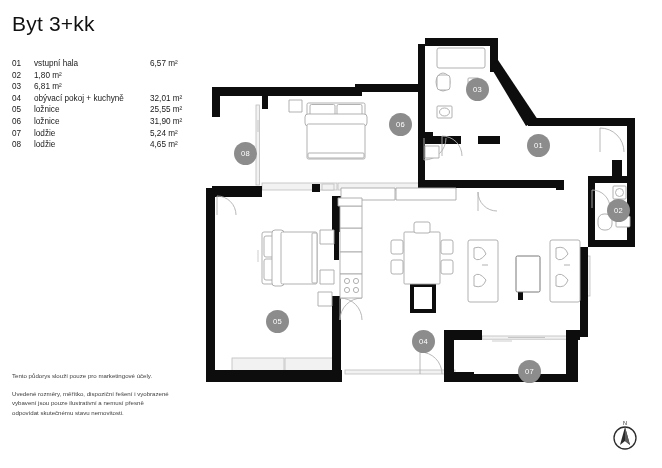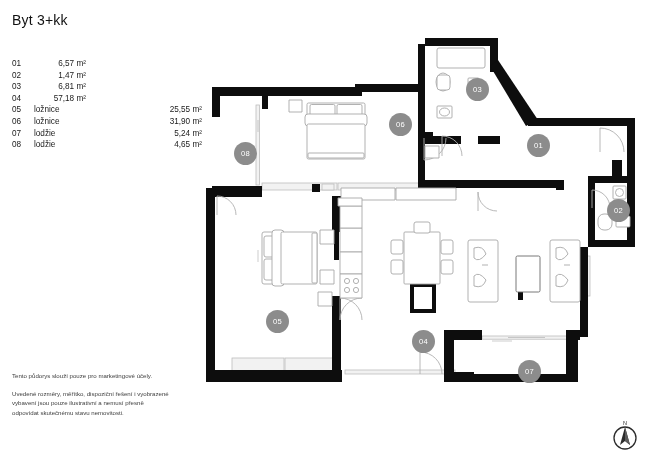--- a/index.html
+++ b/index.html
@@ -9,32 +9,32 @@
     font-family:"Liberation Sans", sans-serif;
     color:#1a1a1a;
     overflow:hidden;
     position:relative;
   }
   #plan-root{position:relative;width:662px;height:468px;}
 
   
   #page-title{
     position:absolute;left:12px;top:12px;
-    font-size:14px;font-weight:400;letter-spacing:.2px;color:#111;
+    font-size:21px;font-weight:400;letter-spacing:.2px;color:#111;
   }
 
   
   #legend{
     position:absolute;left:12px;top:58px;
     font-size:8.2px;line-height:11.6px;color:#1a1a1a;
   }
   .legend-row{display:flex;width:190px;}
   .lg-num{width:22px;flex:none;}
   .lg-name{flex:1 1 auto;white-space:nowrap;}
-  .lg-area{width:52px;flex:none;text-align:right;white-space:nowrap;}
+  .lg-area{width:52px;flex:none;white-space:nowrap;}
 
   
   #disclaimer{
     position:absolute;left:12px;top:371px;
     width:160px;font-size:6.1px;line-height:9.6px;color:#404040;
   }
   #disclaimer p{margin:0 0 8px 0;}
   #disclaimer p:last-child{margin-bottom:0;}
 
   
@@ -69,33 +69,35 @@
 </head>
 <body>
 
 <div id="plan-root">
 
   <div id="page-title">Byt 3+kk</div>
 
   <div id="legend">
     <div class="legend-row">
       <span class="lg-num">01</span>
+      <span class="lg-name">vstupní hala</span>
       <span class="lg-area">6,57 m²</span>
     </div>
     <div class="legend-row">
       <span class="lg-num">02</span>
-      <span class="lg-area">1,47 m²</span>
+      <span class="lg-area">1,80 m²</span>
     </div>
     <div class="legend-row">
       <span class="lg-num">03</span>
       <span class="lg-area">6,81 m²</span>
     </div>
     <div class="legend-row">
       <span class="lg-num">04</span>
-      <span class="lg-area">57,18 m²</span>
+      <span class="lg-name">obývací pokoj + kuchyně</span>
+      <span class="lg-area">32,01 m²</span>
     </div>
     <div class="legend-row">
       <span class="lg-num">05</span>
       <span class="lg-name">ložnice</span>
       <span class="lg-area">25,55 m²</span>
     </div>
     <div class="legend-row">
       <span class="lg-num">06</span>
       <span class="lg-name">ložnice</span>
       <span class="lg-area">31,90 m²</span>

